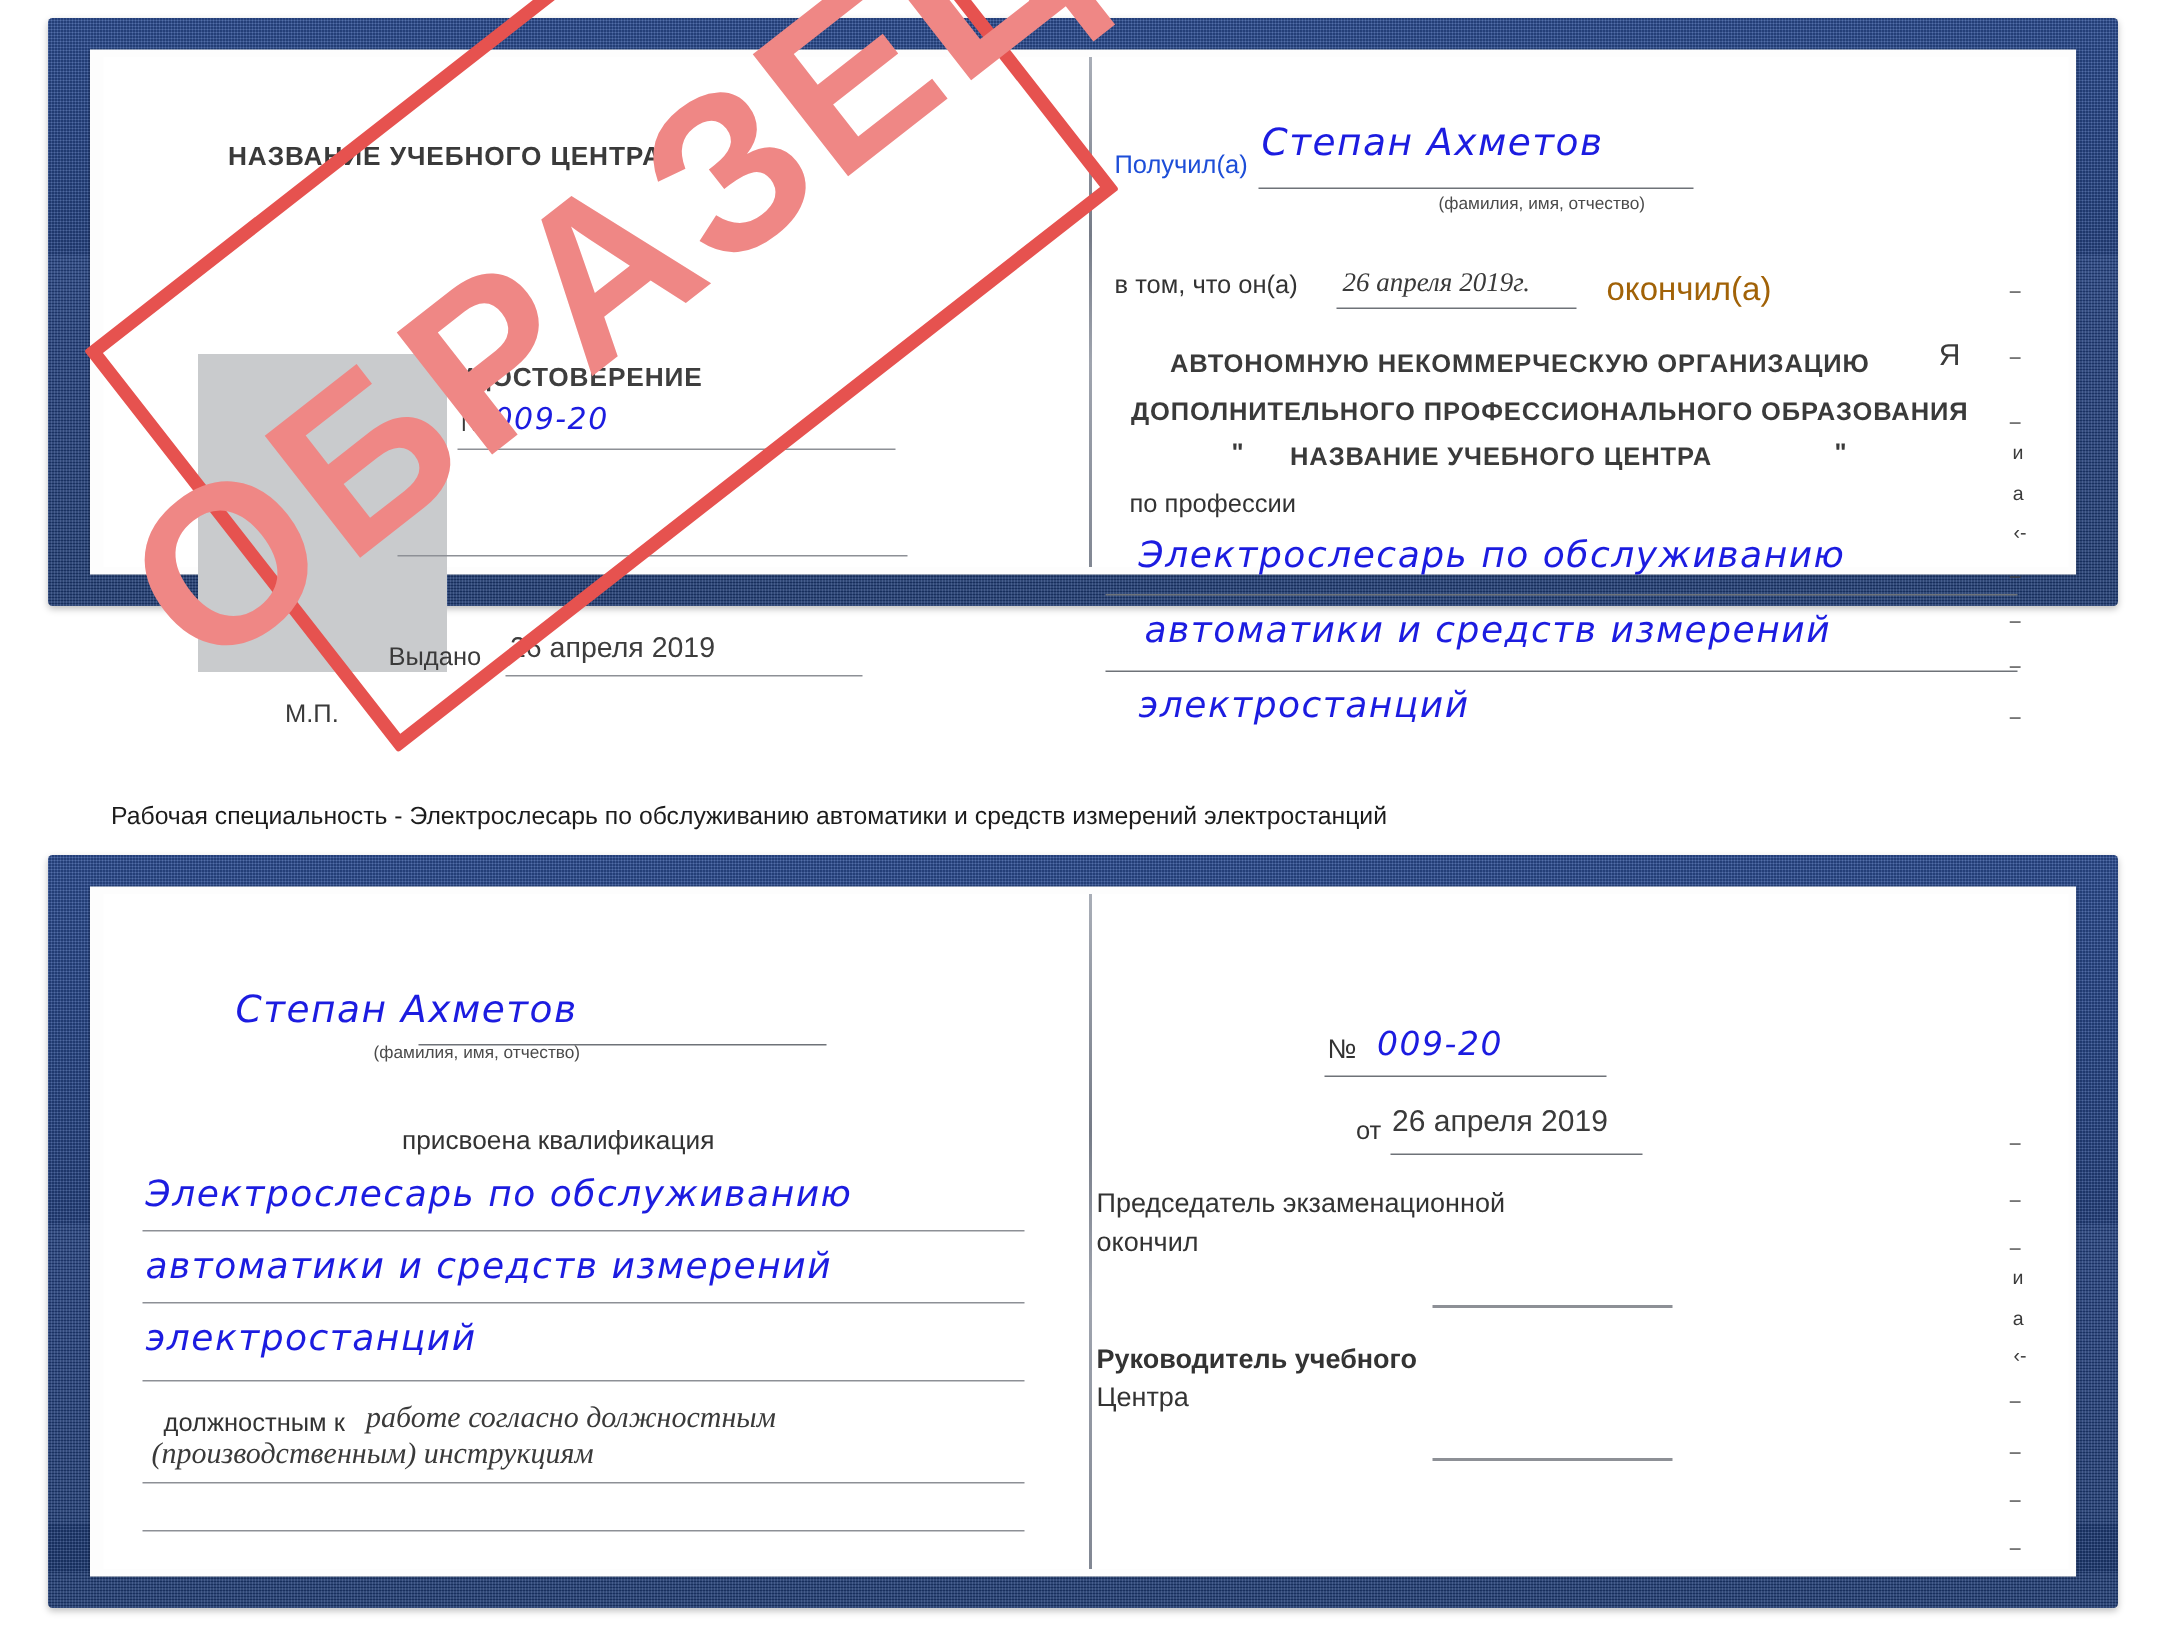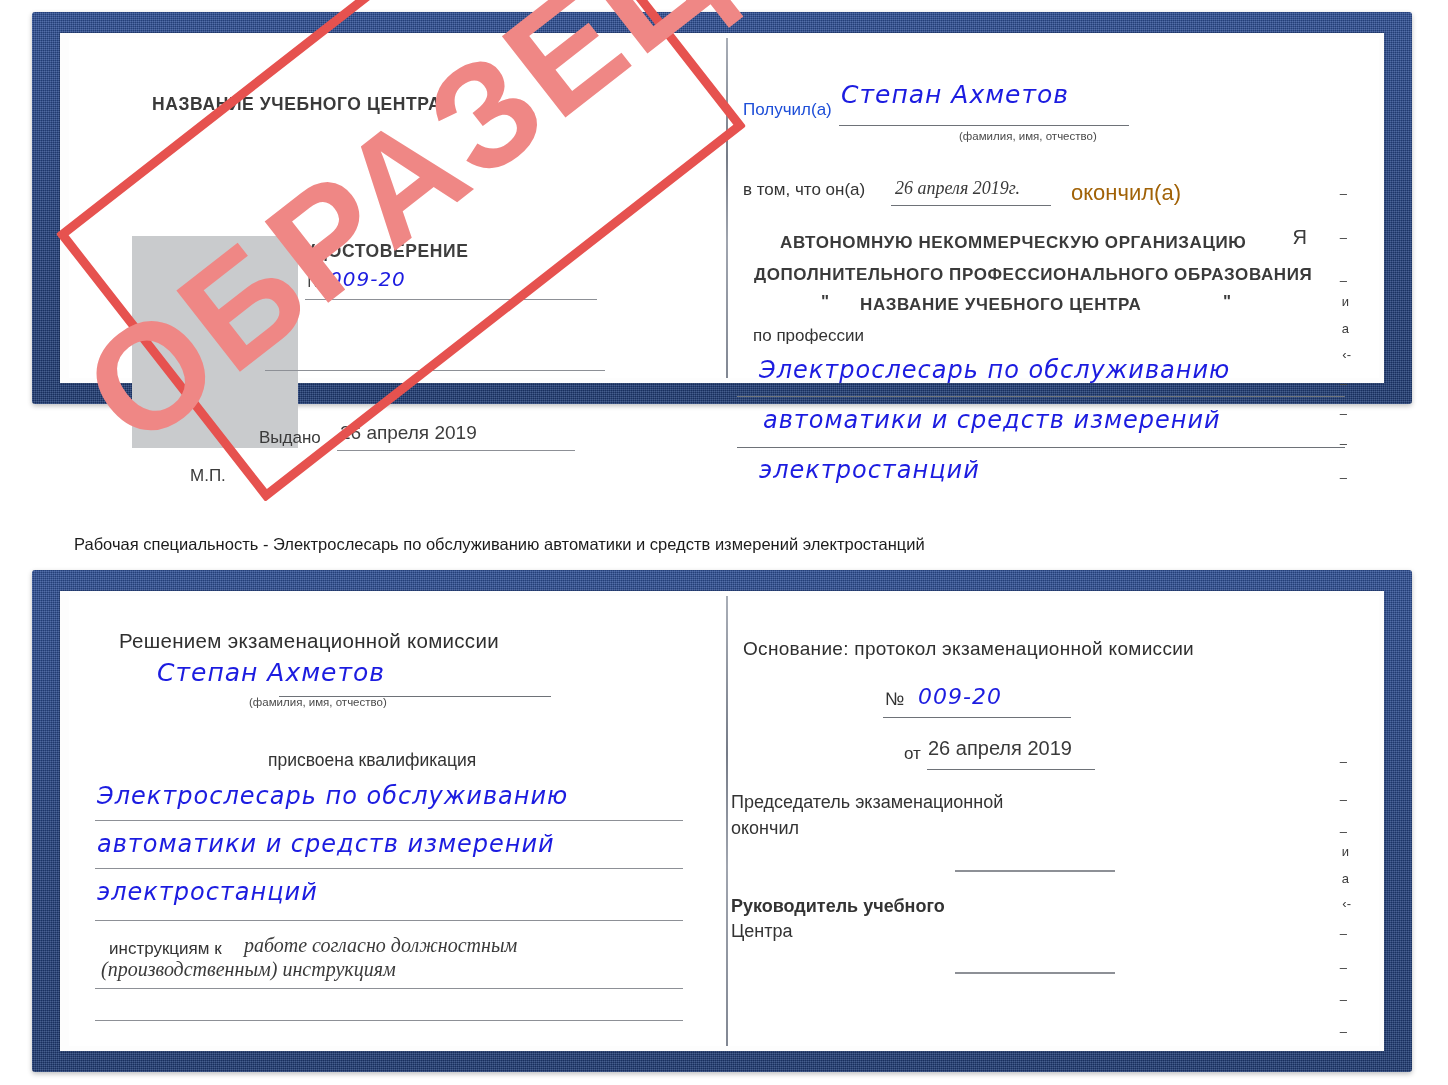--- a/index.html
+++ b/index.html
@@ -193,47 +193,45 @@
 
 <div class="cert" style="left:32px;top:570px;width:1380px;height:502px;">
 
   <div class="pages">
     <div class="sheet">
 
       <div class="spine" style="left:657px;"></div>
 
       <div class="page left" style="width:657px;">
 
-        <div class="t" style="left:50px;top:33px;font-size:20.5px;color:#2f2f2f;letter-spacing:.3px;">Решением экзаменационной комиссии</div>
 
         <div class="t hand" style="left:88px;top:62px;font-size:25px;">Степан Ахметов</div>
         <div class="rule dark" style="left:210px;top:100px;width:272px;"></div>
         <div class="t sm" style="left:180px;top:100px;font-size:11.5px;">(фамилия, имя, отчество)</div>
 
         <div class="t" style="left:199px;top:154px;font-size:17.5px;color:#333;">присвоена квалификация</div>
 
         <div class="t hand" style="left:28px;top:186px;font-size:24px;">Электрослесарь по обслуживанию</div>
         <div class="rule" style="left:26px;top:224px;width:588px;"></div>
 
         <div class="t hand" style="left:28px;top:234px;font-size:24px;">автоматики и средств измерений</div>
         <div class="rule" style="left:26px;top:272px;width:588px;"></div>
 
         <div class="t hand" style="left:28px;top:282px;font-size:24px;">электростанций</div>
         <div class="rule" style="left:26px;top:324px;width:588px;"></div>
 
-        <div class="t" style="left:40px;top:343px;font-size:17px;color:#333;">инструкциям к</div>
+        <div class="t" style="left:40px;top:343px;font-size:17px;color:#333;">должностным к</div>
         <div class="t ital" style="left:32px;top:362px;font-size:20px;">(производственным) инструкциям</div>
         <div class="t ital" style="left:175px;top:338px;font-size:20px;">работе согласно должностным</div>
         <div class="rule" style="left:26px;top:392px;width:588px;"></div>
         <div class="rule" style="left:26px;top:424px;width:588px;"></div>
       </div>
 
       <div class="page right" style="width:664px;">
 
-        <div class="t" style="left:28px;top:42px;font-size:19px;color:#2f2f2f;letter-spacing:.3px;">Основание: протокол экзаменационной комиссии</div>
 
         <div class="t" style="left:170px;top:93px;font-size:18px;color:#333;">№</div>
         <div class="t hand" style="left:203px;top:88px;font-size:22px;">009-20</div>
         <div class="rule dark" style="left:168px;top:121px;width:188px;"></div>
 
         <div class="t" style="left:189px;top:148px;font-size:17px;color:#333;">от</div>
         <div class="t" style="left:213px;top:141px;font-size:20px;color:#3a3a3a;">26 апреля 2019</div>
         <div class="rule dark" style="left:212px;top:173px;width:168px;"></div>
 
         <div class="t" style="left:16px;top:196px;font-size:18px;color:#333;">Председатель экзаменационной</div>

